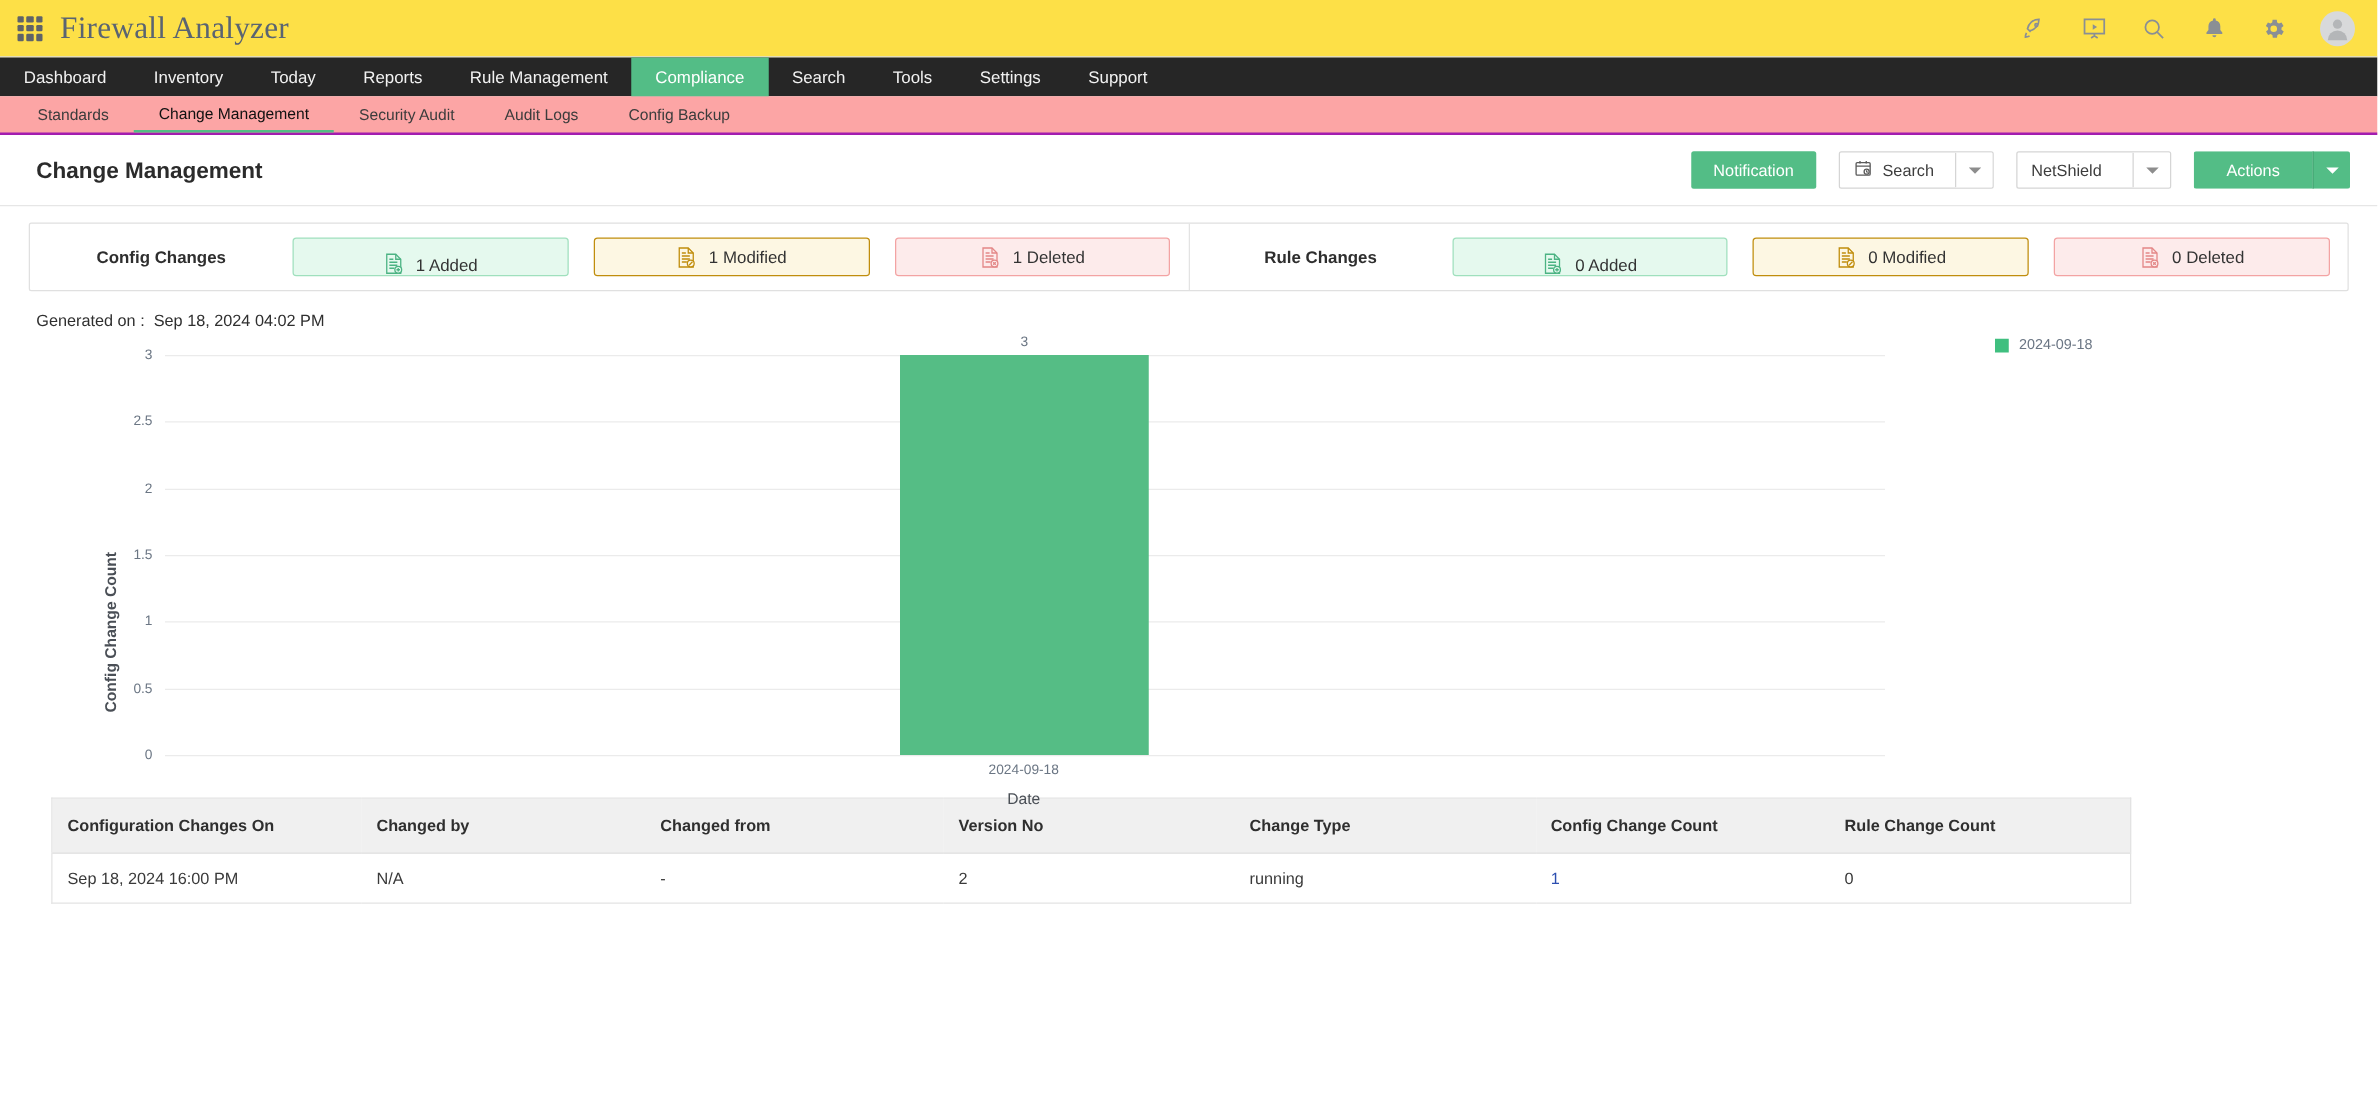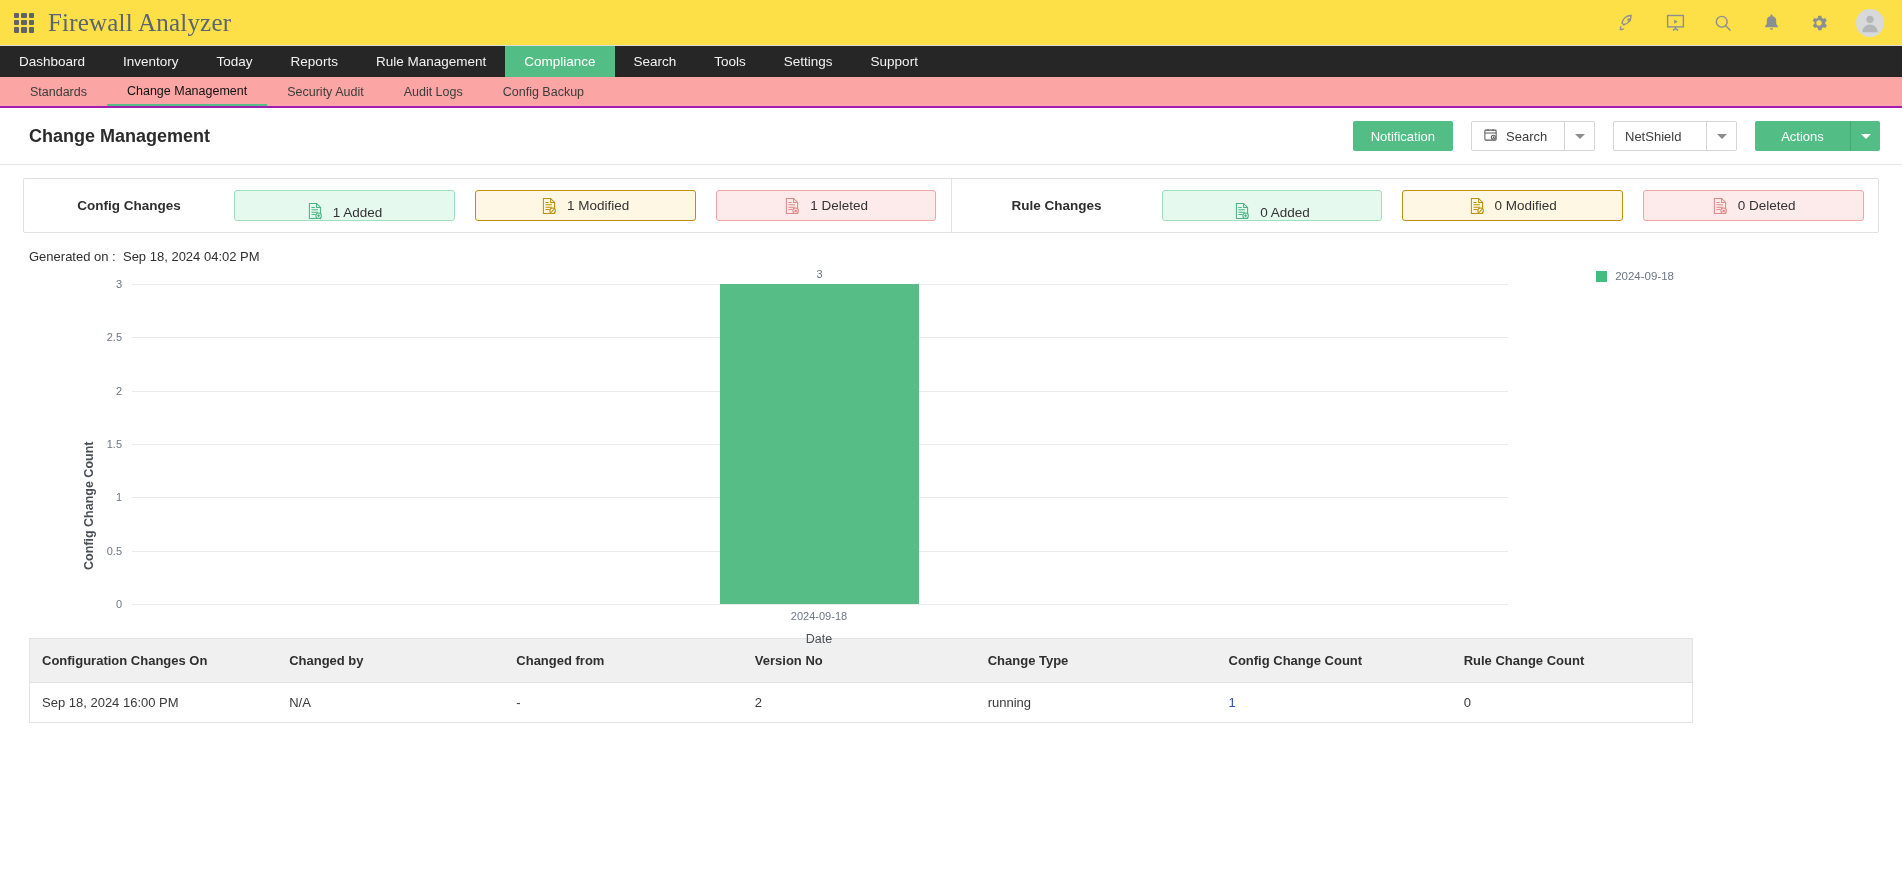--- a/index.html
+++ b/index.html
@@ -218,21 +218,21 @@
     font-size:12.5px; font-weight:400; color:#4a4f56;
   }
   .legend {
     position:absolute; right:228px; top:0;
     display:flex; align-items:center; gap:8px;
     font-size:11.5px; color:#6b7684;
   }
   .legend .swatch { width:11px; height:11px; background:#3fbf7f; display:block; }
 
   
-  .table-wrap { padding: 0 0 0 29px; margin-top: 8px; }
+  .table-wrap { padding: 0 0 0 29px; margin-top: 8px; margin-left: 12px; }
   table.data {
     border-collapse: collapse;
     width: 1664px;
     border:1px solid #e3e3e3;
     background:#fff;
     table-layout: fixed;
   }
   table.data thead th {
     background:#f0f0f0;
     font-size:13px; font-weight:700; color:#2f2f2f;

